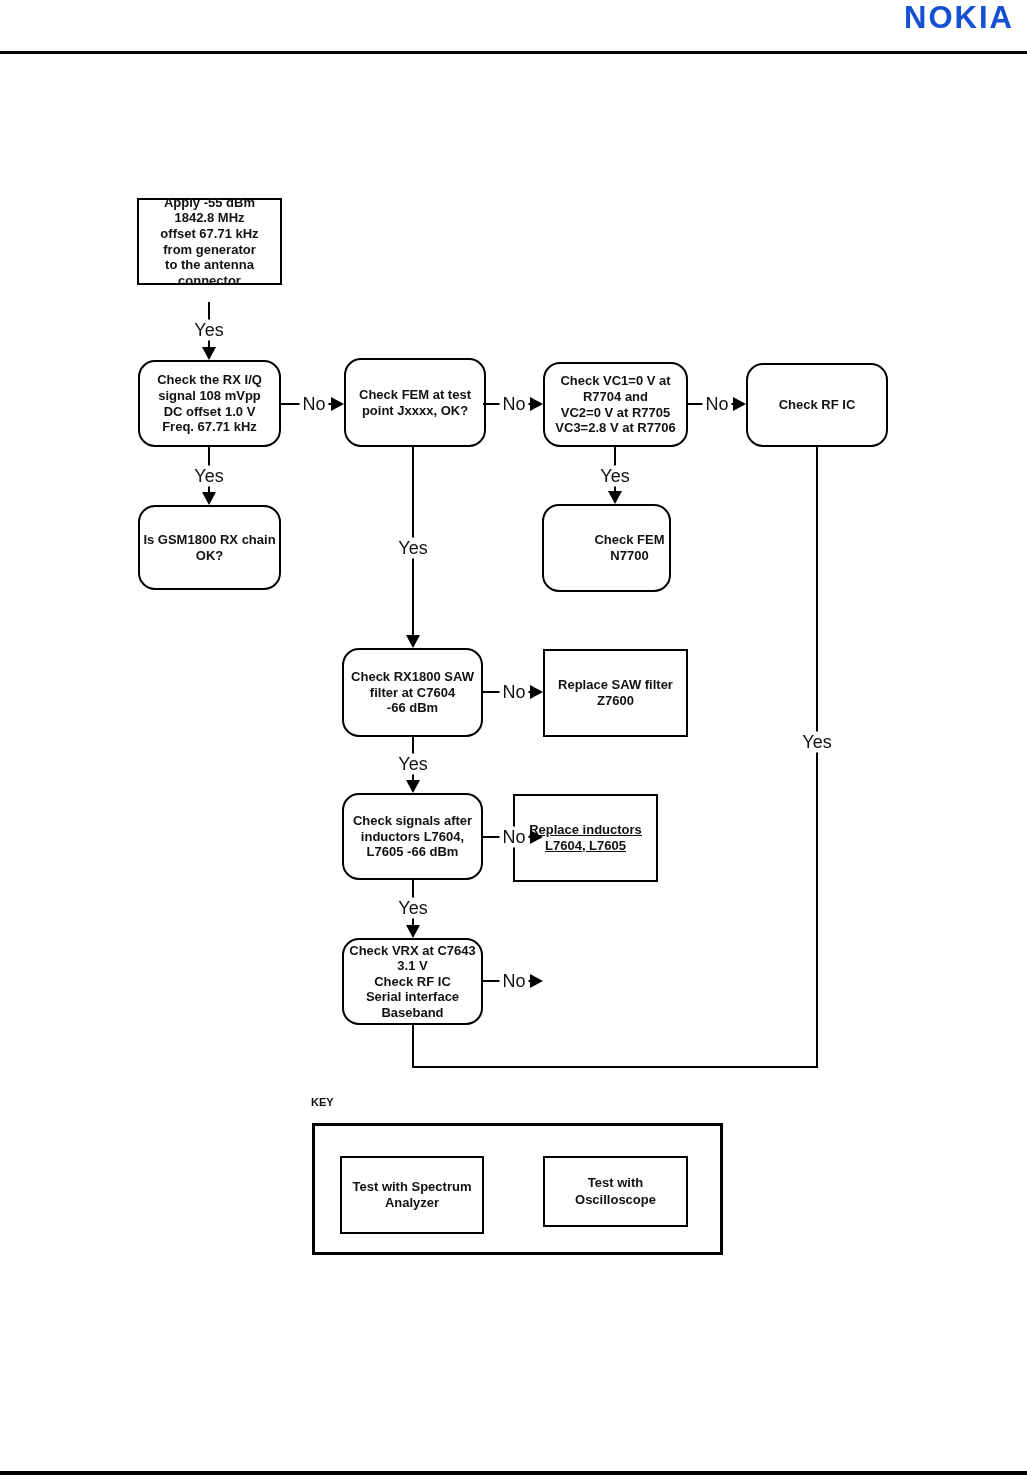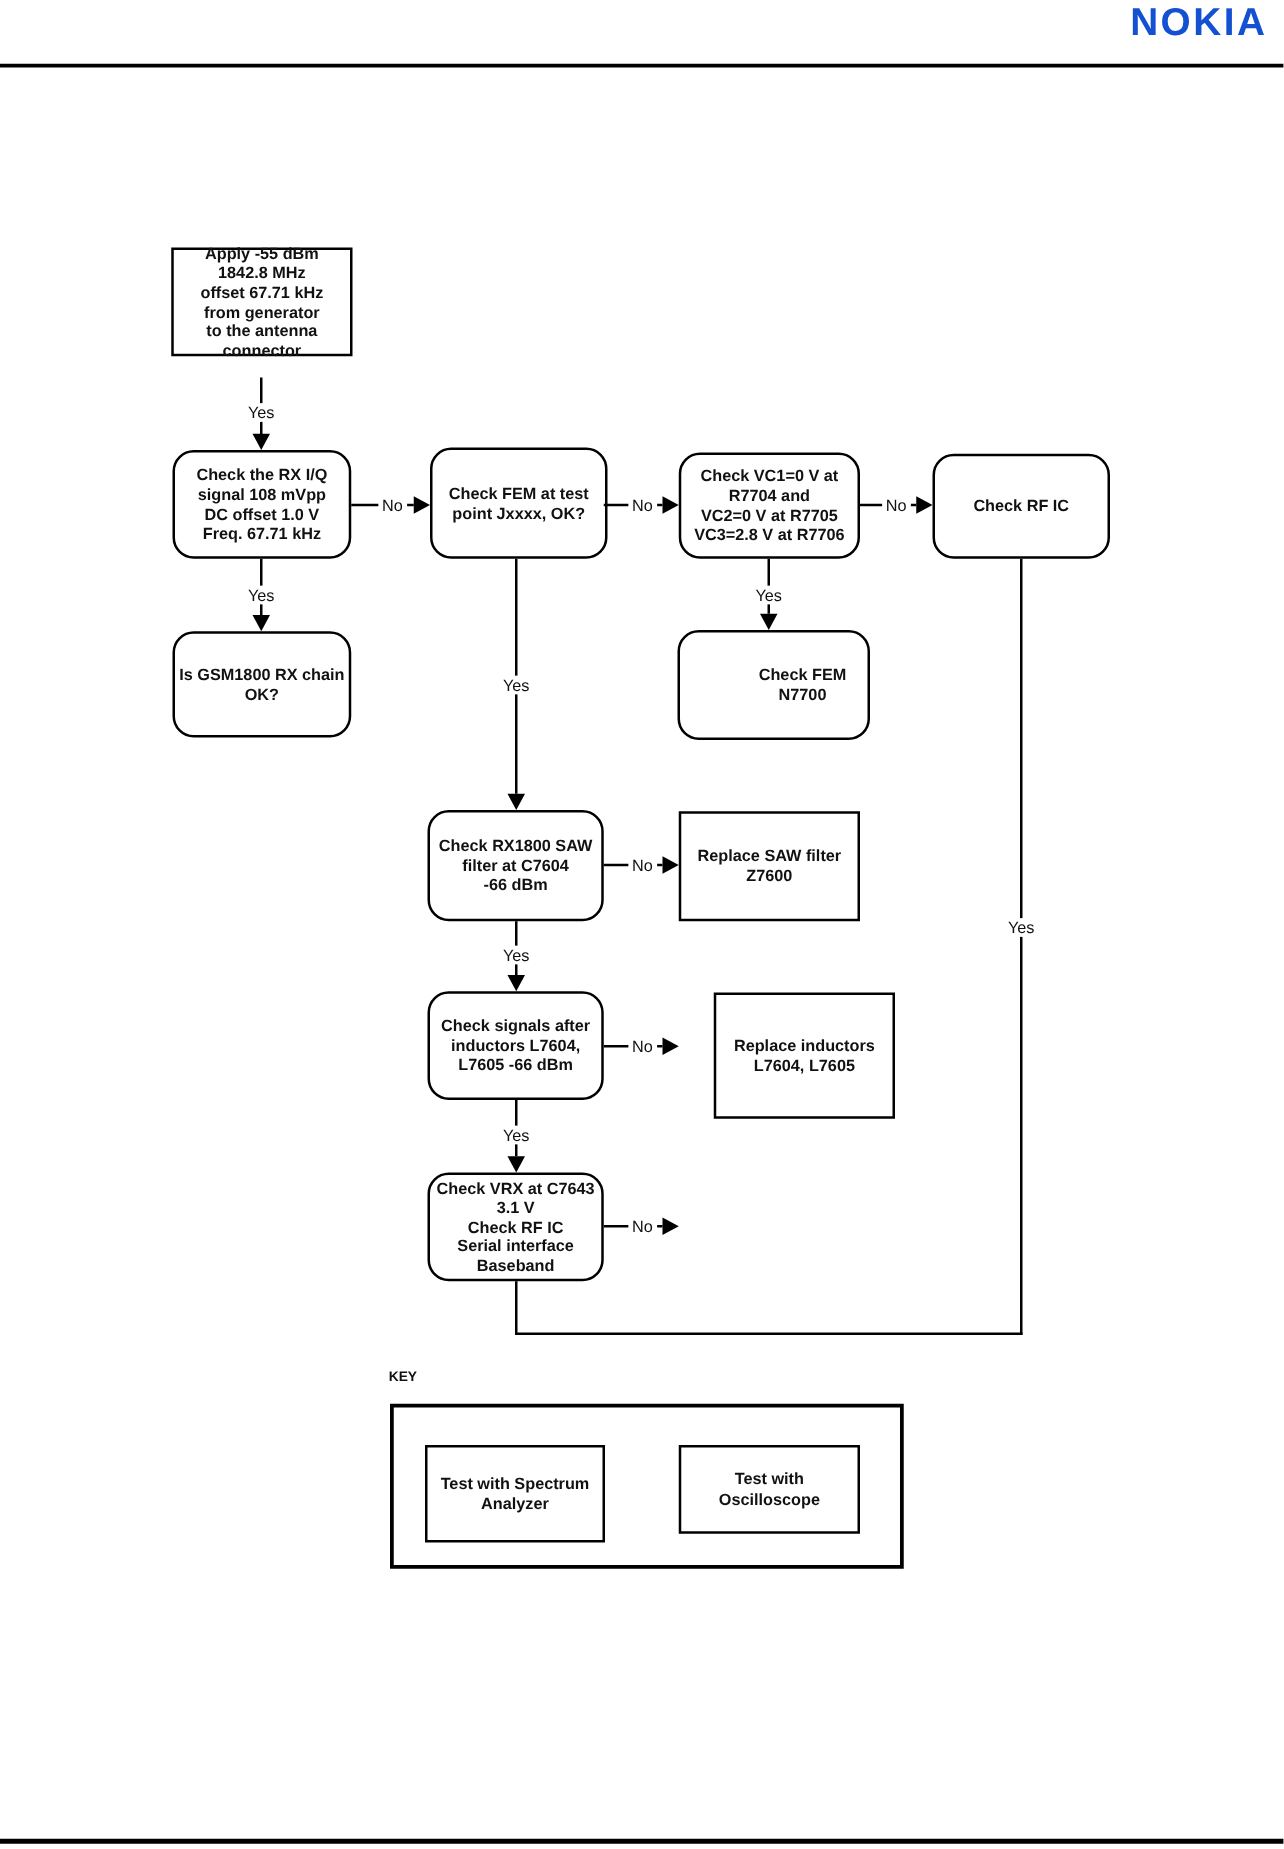--- a/index.html
+++ b/index.html
@@ -67,21 +67,21 @@
     width: 0; height: 0;
     border-top: 7px solid transparent;
     border-bottom: 7px solid transparent;
     border-left: 13px solid #000000;
   }
   .edge-label {
     position: absolute;
     transform: translate(-50%, -50%);
     background: #ffffff;
     padding: 0 3px;
-    font-size: 13px;
+    font-size: 18px;
     font-weight: 400;
     color: #111111;
   }
   #key-title {
     position: absolute;
     left: 311px;
     top: 1096px;
     font-size: 11px;
     font-weight: bold;
     color: #111111;
@@ -132,30 +132,30 @@
 Freq. 67.71 kHz</div>
   <div class="node rounded" style="left:344px; top:358px; width:142px; height:89px;">Check FEM at test
 point Jxxxx, OK?</div>
   <div class="node rounded" style="left:543px; top:362px; width:145px; height:85px;">Check VC1=0 V at
 R7704 and
 VC2=0 V at R7705
 VC3=2.8 V at R7706</div>
   <div class="node rounded" style="left:746px; top:363px; width:142px; height:84px;">Check RF IC</div>
   <div class="node rounded" style="left:138px; top:505px; width:143px; height:85px;">Is GSM1800 RX chain
 OK?</div>
-  <div class="node rounded" style="left:542px; top:504px; width:154px; height:88px;padding-left:48px;">Check FEM N7700</div>
+  <div class="node rounded" style="left:542px; top:504px; width:129px; height:88px;padding-left:48px;">Check FEM N7700</div>
   <div class="node rounded" style="left:342px; top:648px; width:141px; height:89px;">Check RX1800 SAW
 filter at C7604
 -66 dBm</div>
   <div class="node square" style="left:543px; top:649px; width:145px; height:88px;">Replace SAW filter
 Z7600</div>
   <div class="node rounded" style="left:342px; top:793px; width:141px; height:87px;">Check signals after
 inductors L7604,
 L7605 -66 dBm</div>
-  <div class="node square" style="left:571px; top:794px; width:145px; height:101px;">Replace inductors
+  <div class="node square" style="left:513px; top:794px; width:145px; height:88px;text-decoration:underline;">Replace inductors
 L7604, L7605</div>
   <div class="node rounded" style="left:342px; top:938px; width:141px; height:87px;">Check VRX at C7643
 3.1 V
 Check RF IC
 Serial interface
 Baseband</div>
 
   <div class="vline" style="left:208px; top:302px; height:46px;"></div>
   <div class="vline" style="left:208px; top:447px; height:45px;"></div>
   <div class="vline" style="left:412px; top:447px; height:188px;"></div>

